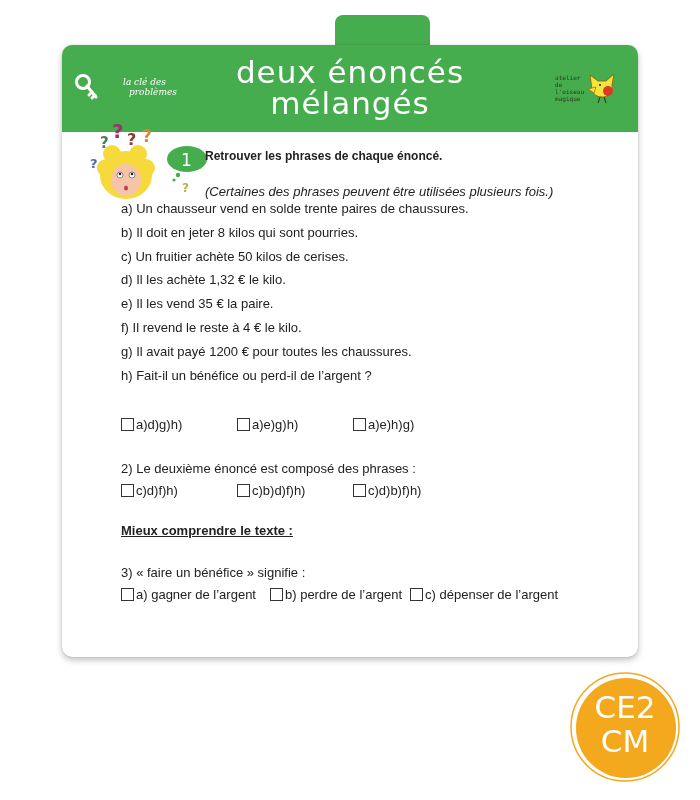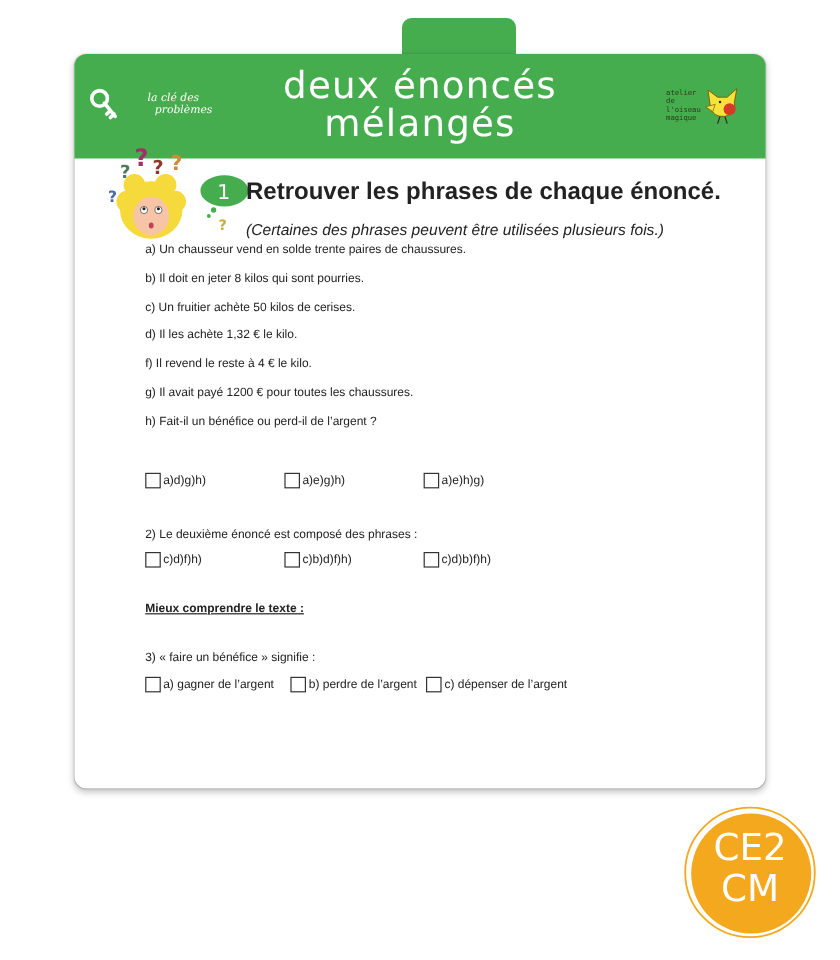--- a/index.html
+++ b/index.html
@@ -13,23 +13,23 @@
             border-radius:10px 10px 0 0; }
   .title { position:absolute; left:0; width:576px; top:12px; text-align:center; color:#fff;
            font-family:"DejaVu Sans", sans-serif; font-size:31px; line-height:31px; letter-spacing:1px; }
   .title div { white-space:nowrap; }
   .logo-left { position:absolute; left:12px; top:28px; color:#fff; display:flex; align-items:center;gap:21px; }
   .logo-left .key { width:26px; height:28px; }
   .logo-left .txt { font-family:"DejaVu Serif", serif; font-style:italic; font-size:9px; line-height:10px; margin-left:2px; }
   .logo-right { position:absolute; right:18px; top:26px; display:flex; align-items:center; }
   .logo-right .txt { font-family:"DejaVu Sans Mono", monospace; font-size:6px; line-height:7px; color:#2a3a1a; }
   .face { position:absolute; left:82px; top:120px; width:130px; height:80px; }
-  .q-heading { position:absolute; left:205px; top:149px; font-size:20px; font-weight:bold; color:#222; }
+  .q-heading { position:absolute; left:205px; top:149px; font-size:12px; font-weight:bold; color:#222; }
   .q-sub { position:absolute; left:205px; top:184px; font-size:13px; font-style:italic; color:#222; }
-  .content { position:absolute; left:121px; top:199px; font-size:10px; color:#222; }
+  .content { position:absolute; left:121px; top:199px; font-size:13px; color:#222; }
   .line { height:23.8px; line-height:20px; white-space:nowrap; }
   .gap { height:24px; }
   .opts { display:flex; height:22px; align-items:center; }
   .opt { display:flex; align-items:center; }
   .box { display:inline-block; width:11px; height:11px; border:1.3px solid #333; margin-right:2px; background:#fff; }
   .u { text-decoration:underline; font-weight:bold; }
   .badge { position:absolute; left:568px; top:670px; width:114px; height:114px; }
   .badge-text { position:absolute; left:568px; top:690px; width:114px; text-align:center; color:#fff;
                 font-family:"DejaVu Sans", sans-serif; font-weight:normal; font-size:31px; line-height:34px; }
 </style>
@@ -95,20 +95,21 @@
 </svg>
 
 <div class="q-heading">Retrouver les phrases de chaque énoncé.</div>
 <div class="q-sub">(Certaines des phrases peuvent être utilisées plusieurs fois.)</div>
 
 <div class="content">
   <div class="line">a) Un chausseur vend en solde trente paires de chaussures.</div>
   <div class="line">b) Il doit en jeter 8 kilos qui sont pourries.</div>
   <div class="line">c) Un fruitier achète 50 kilos de cerises.</div>
   <div class="line">d) Il les achète 1,32 € le kilo.</div>
+  <div class="line">e) Il les vend 35 € la paire.</div>
   <div class="line">f) Il revend le reste à 4 € le kilo.</div>
   <div class="line">g) Il avait payé 1200 € pour toutes les chaussures.</div>
   <div class="line">h) Fait-il un bénéfice ou perd-il de l’argent ?</div>
   <div class="gap"></div>
 
   <div class="opts">
     <label class="opt" style="width:116px">
         <span class="box"></span>
         <span>a)d)g)h)</span>
       </label>

